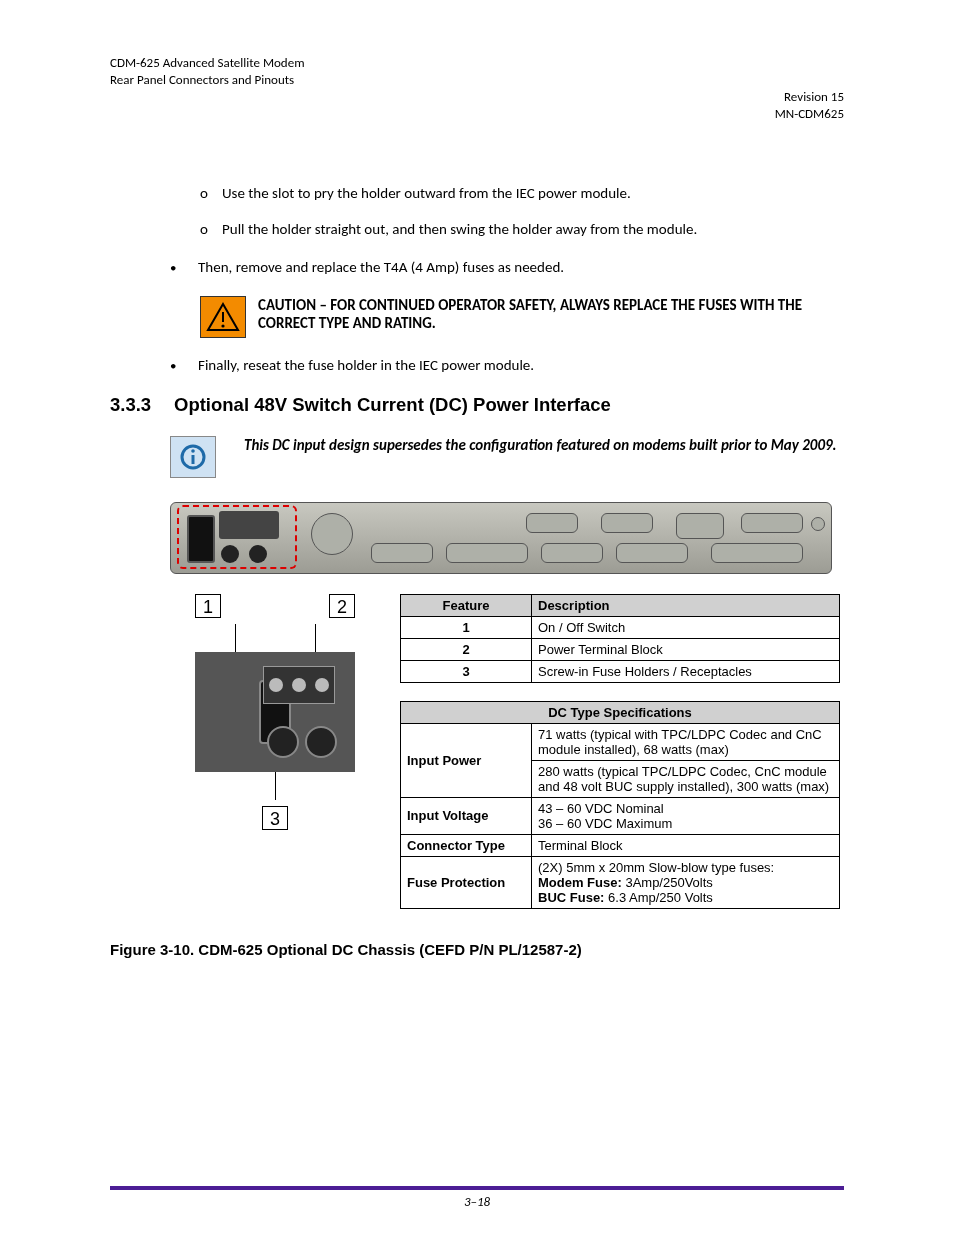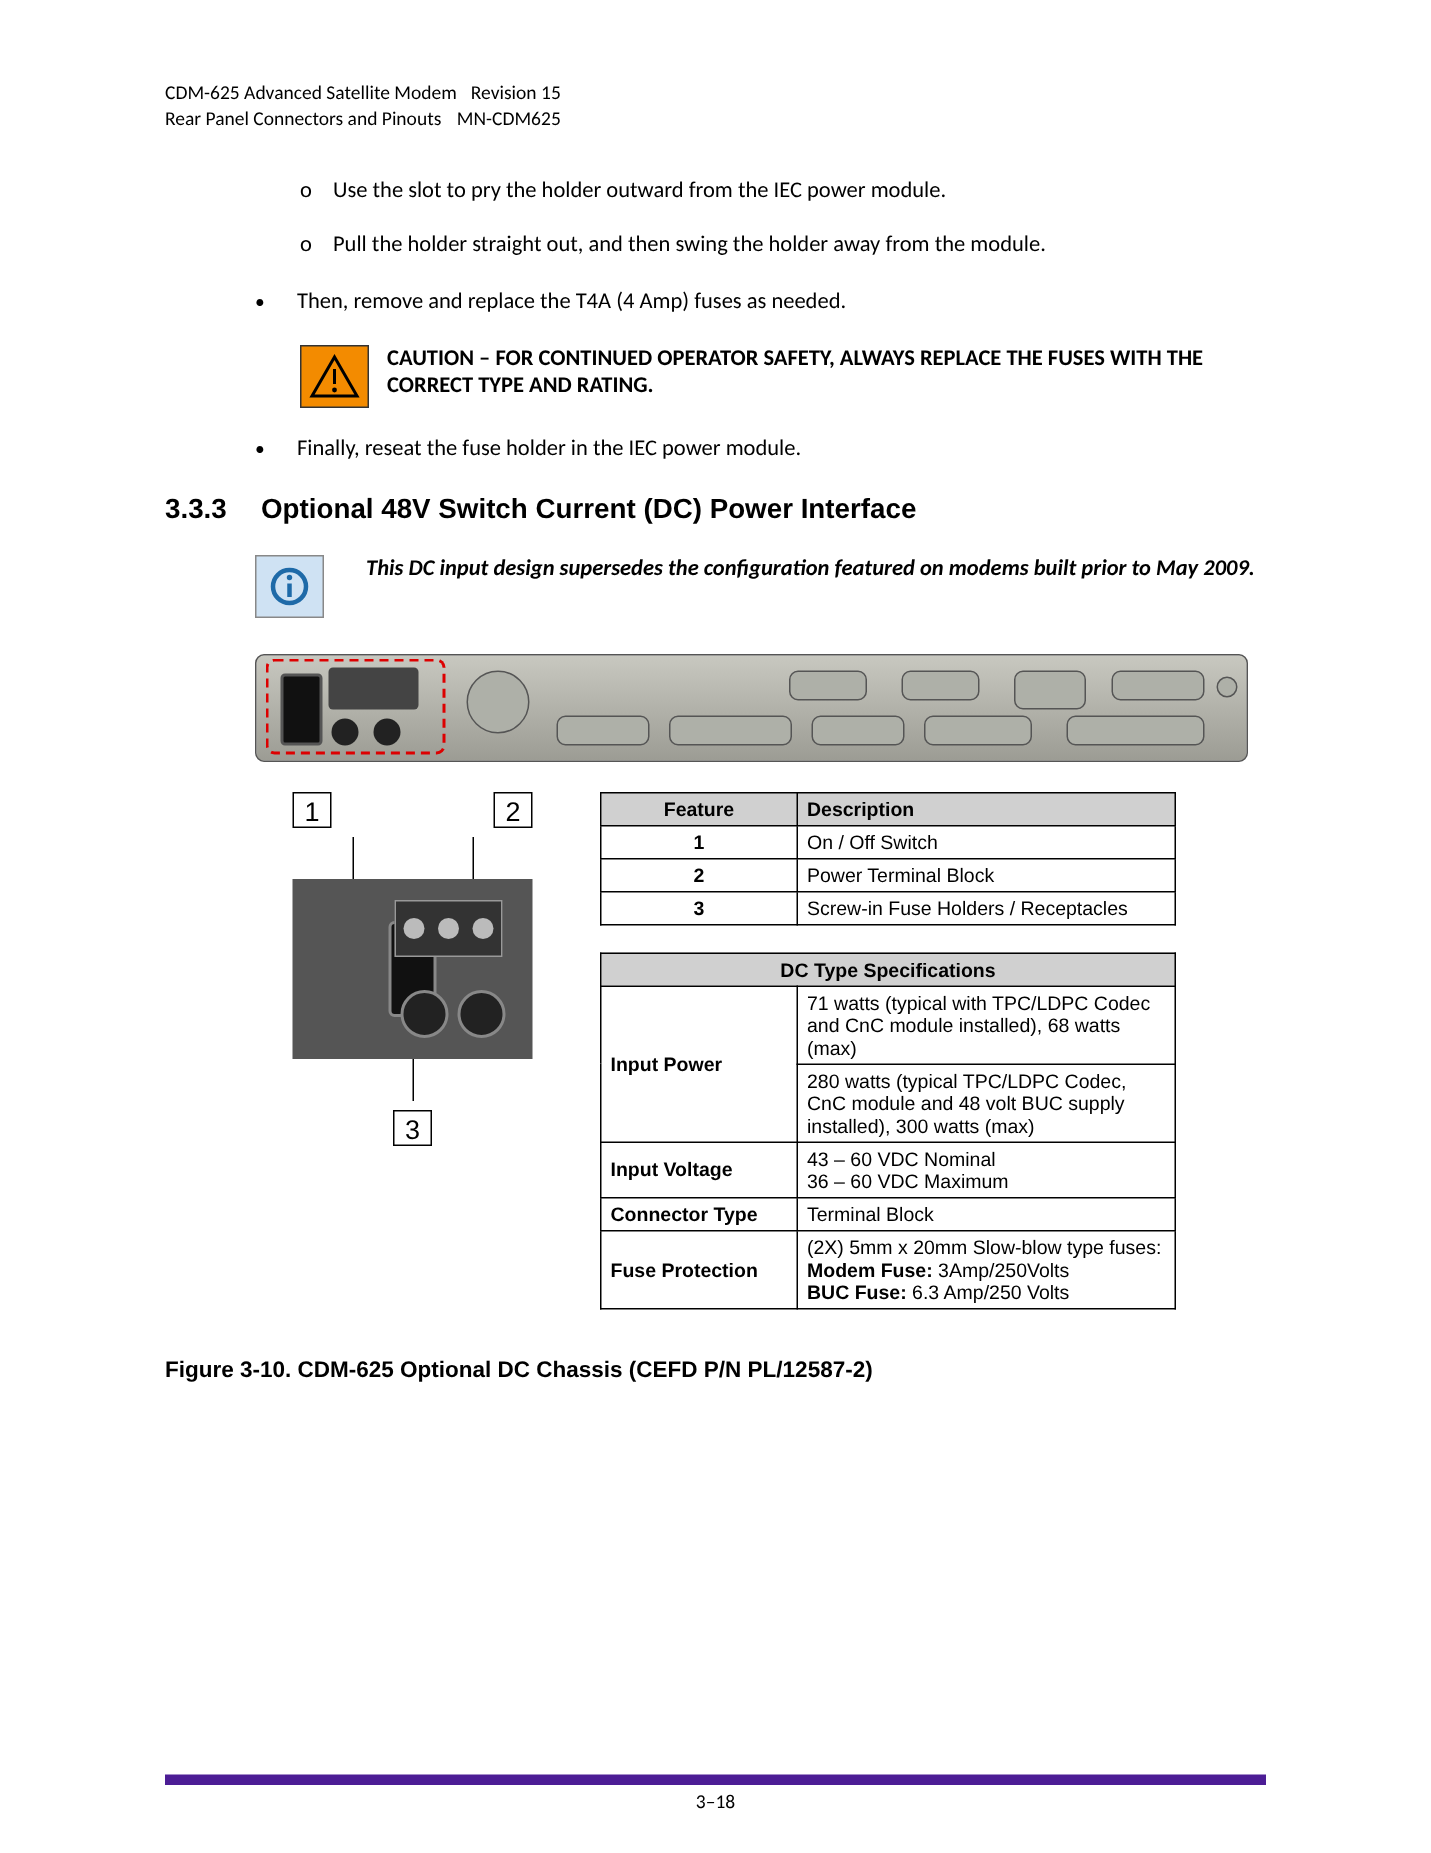--- a/index.html
+++ b/index.html
@@ -12,23 +12,25 @@
   }
   .page {
     width: 954px;
     min-height: 1235px;
     box-sizing: border-box;
     padding: 55px 110px 40px 110px;
     position: relative;
   }
   .header-row {
     display: flex;
+    justify-content: space-between;
     font-size: 13px;
     line-height: 1.3;
-    margin-bottom: 29px;
+    margin-bottom: 61px;
+    flex-direction: column;
   }
   .header-left, .header-right { }
   .header-right { text-align: right; }
   .sublist {
     margin-left: 90px;
     margin-bottom: 20px;
   }
   .sublist .li {
     display: flex;
     margin-bottom: 18px;
@@ -223,21 +225,21 @@
   .cbox-bottom {
     display: flex;
     justify-content: center;
     margin-top: 6px;
   }
   .tables {
     flex: 1;
   }
   table {
     border-collapse: collapse;
-    width: 384px;
+    width: 440px;
     font-family: Arial, Helvetica, sans-serif;
     font-size: 13px;
     margin-bottom: 18px;
   }
   th, td {
     border: 1px solid #000;
     padding: 3px 6px;
     text-align: left;
     vertical-align: middle;
   }
@@ -254,24 +256,25 @@
     font-weight: bold;
     font-size: 15px;
     text-align: left;
     margin: 14px 0 0 0;
   }
   .footer {
     position: absolute;
     bottom: 26px;
     left: 110px;
     right: 110px;
-    border-top: 7px solid #4c1d95;
+    border-top: 4px solid #4c1d95;
     text-align: center;
     font-size: 13px;
     padding-top: 4px;
+    font-style: italic;
   }
 </style>
 </head>
 <body>
 
 <div class="page">
 
   <div class="header-row">
     <div class="header-left">
       <div>CDM-625 Advanced Satellite Modem</div>

